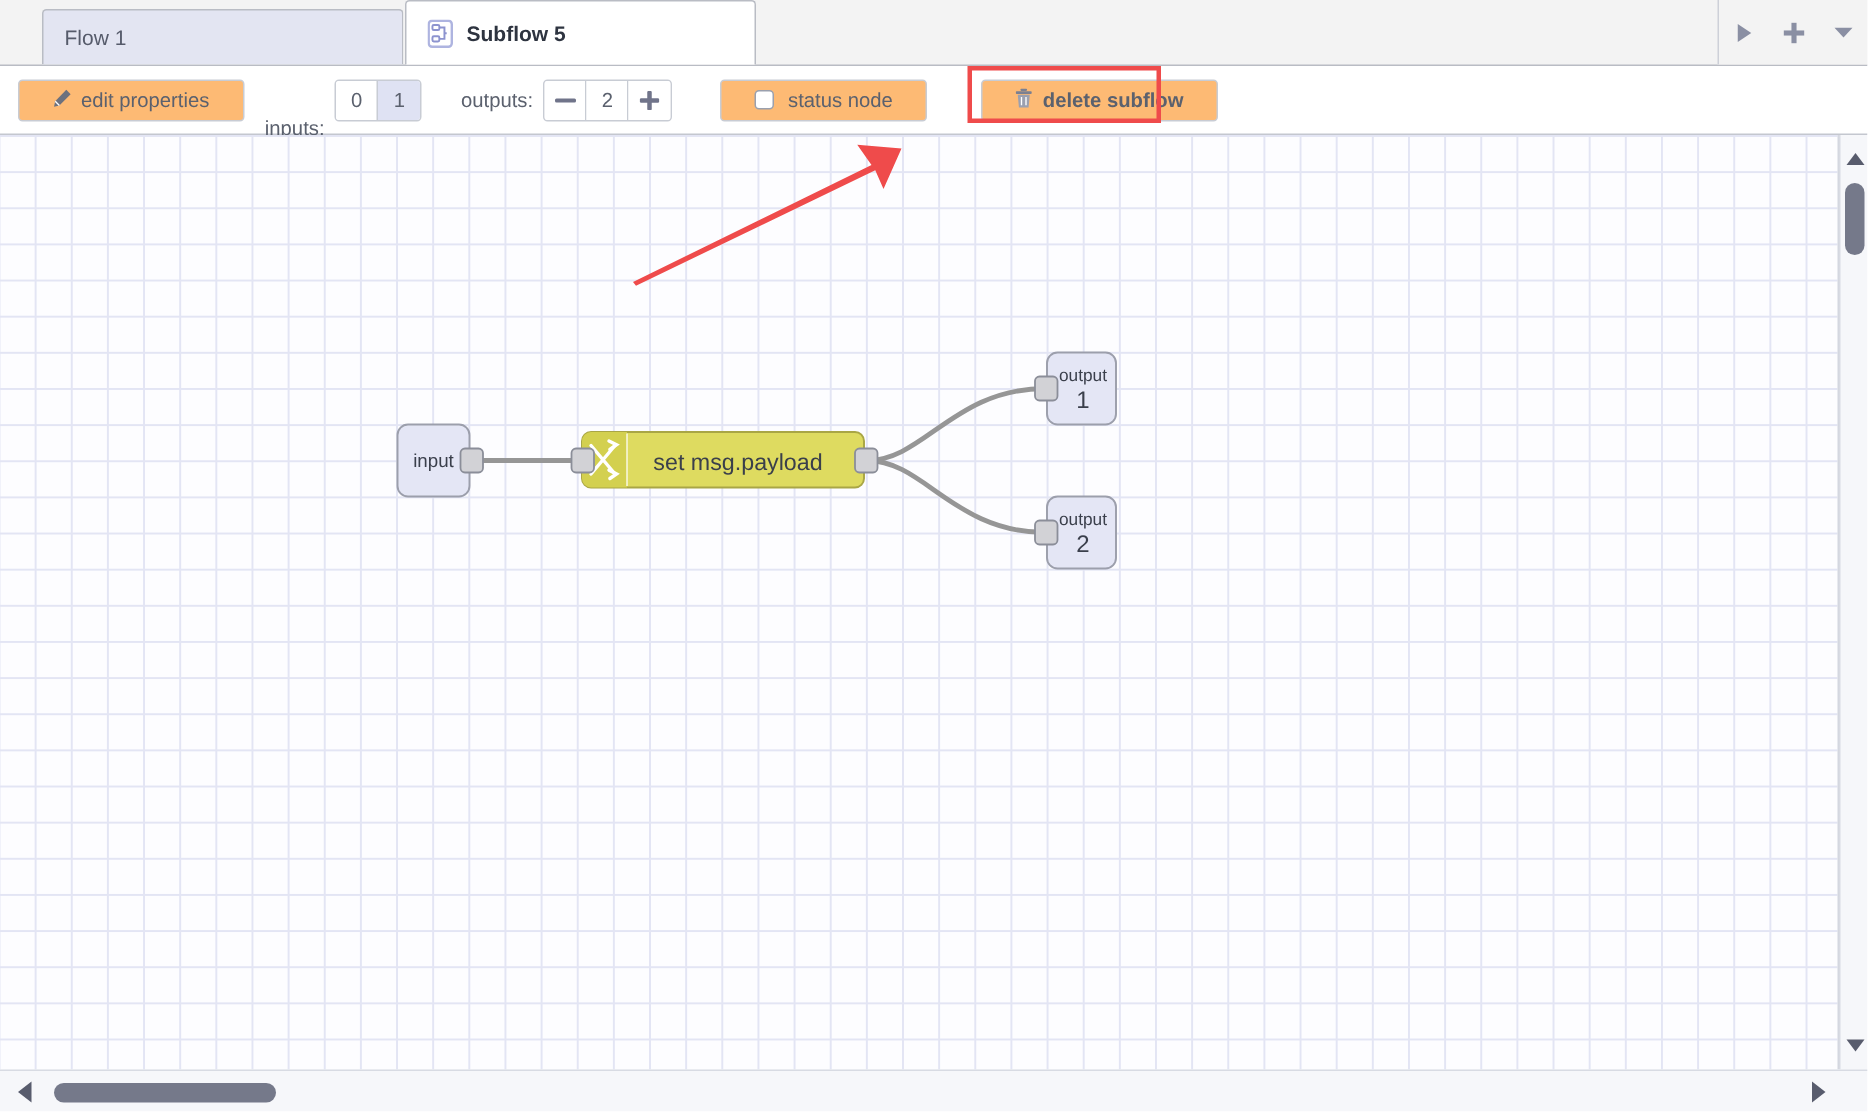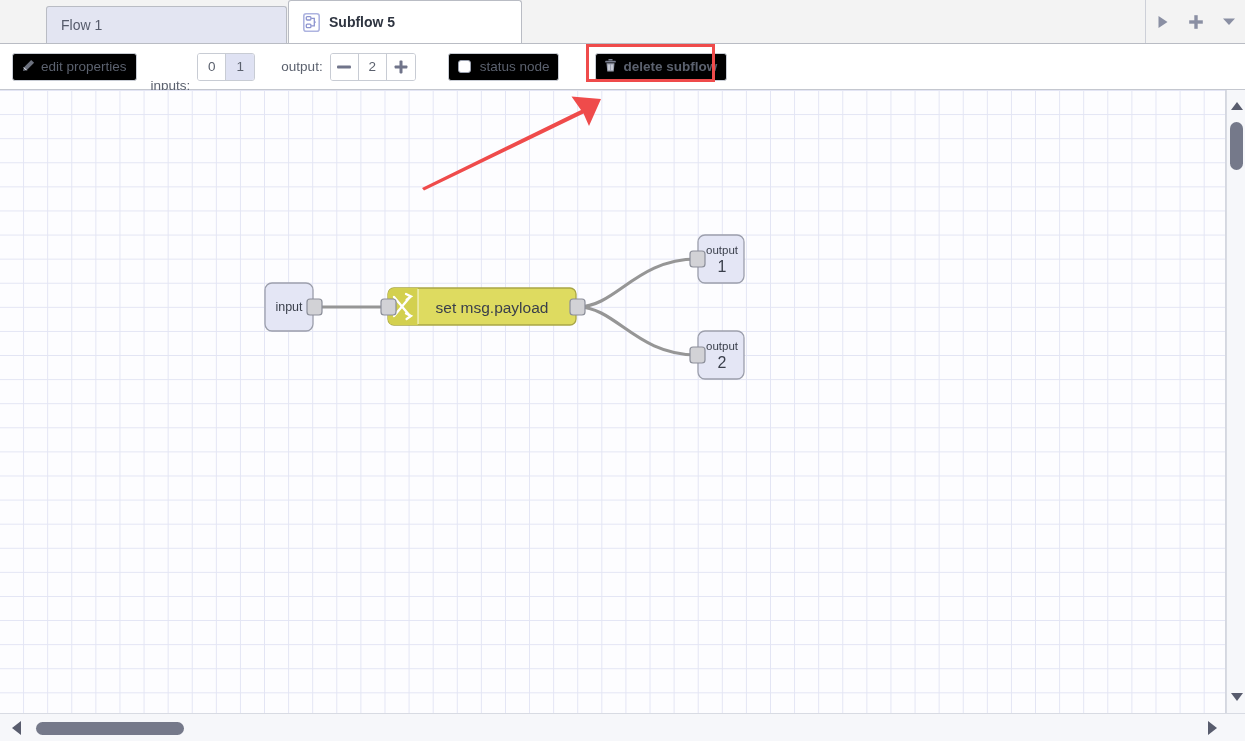--- a/index.html
+++ b/index.html
@@ -28,21 +28,21 @@
     box-sizing: border-box;
   }
   #tab-strip {
     position: absolute;
     left: 0; top: 0;
     width: 1145px;
     height: 43px;
     overflow: hidden;
     display: flex;
     align-items: flex-end;
-    padding-left: 46px;
+    padding-left: 28px;
     box-sizing: border-box;
   }
   .tab {
     height: 37px;
     box-sizing: border-box;
     display: flex;
     align-items: center;
     padding: 0 14px;
     margin-right: 1px;
     border: 1px solid #b9bcc4;
@@ -106,25 +106,25 @@
     border-bottom: 1px solid #c4c7cf;
     box-sizing: border-box;
     display: flex;
     align-items: center;
     padding-left: 12px;
   }
   .tb-button {
     height: 28px;
     box-sizing: border-box;
     border: 1px solid #c8ccd4;
-    background: #000000;
+    background: #fdba74;
     border-radius: 3px;
     display: inline-flex;
     align-items: center;
-    padding: 0 9px;
+    padding: 0 22px;
     color: #5b616e;
     font-size: 13.5px;
     white-space: nowrap;
   }
   .tb-label {
     margin-left: 12px;
     color: #5b616e;
     font-size: 13.5px;
   }
   .tb-label.first { margin-left: 14px; margin-top: 38px; }
@@ -329,21 +329,21 @@
     <span>edit properties</span>
   </div>
 
   <span class="tb-label first">inputs:</span>
 
   <div class="seg-group">
     <div class="seg">0</div>
     <div class="seg selected">1</div>
   </div>
 
-  <span class="tb-label" style="margin-left:26px">output:</span>
+  <span class="tb-label" style="margin-left:26px">outputs:</span>
 
   <div class="seg-group">
     <div class="seg">
       <svg width="14" height="4" viewBox="0 0 14 4">
           <rect x="0" y="0.6" width="14" height="2.8" rx="1" fill="#70748a"></rect>
         </svg>
     </div>
     <div class="seg static">2</div>
     <div class="seg">
       <svg width="14" height="14" viewBox="0 0 14 14">

